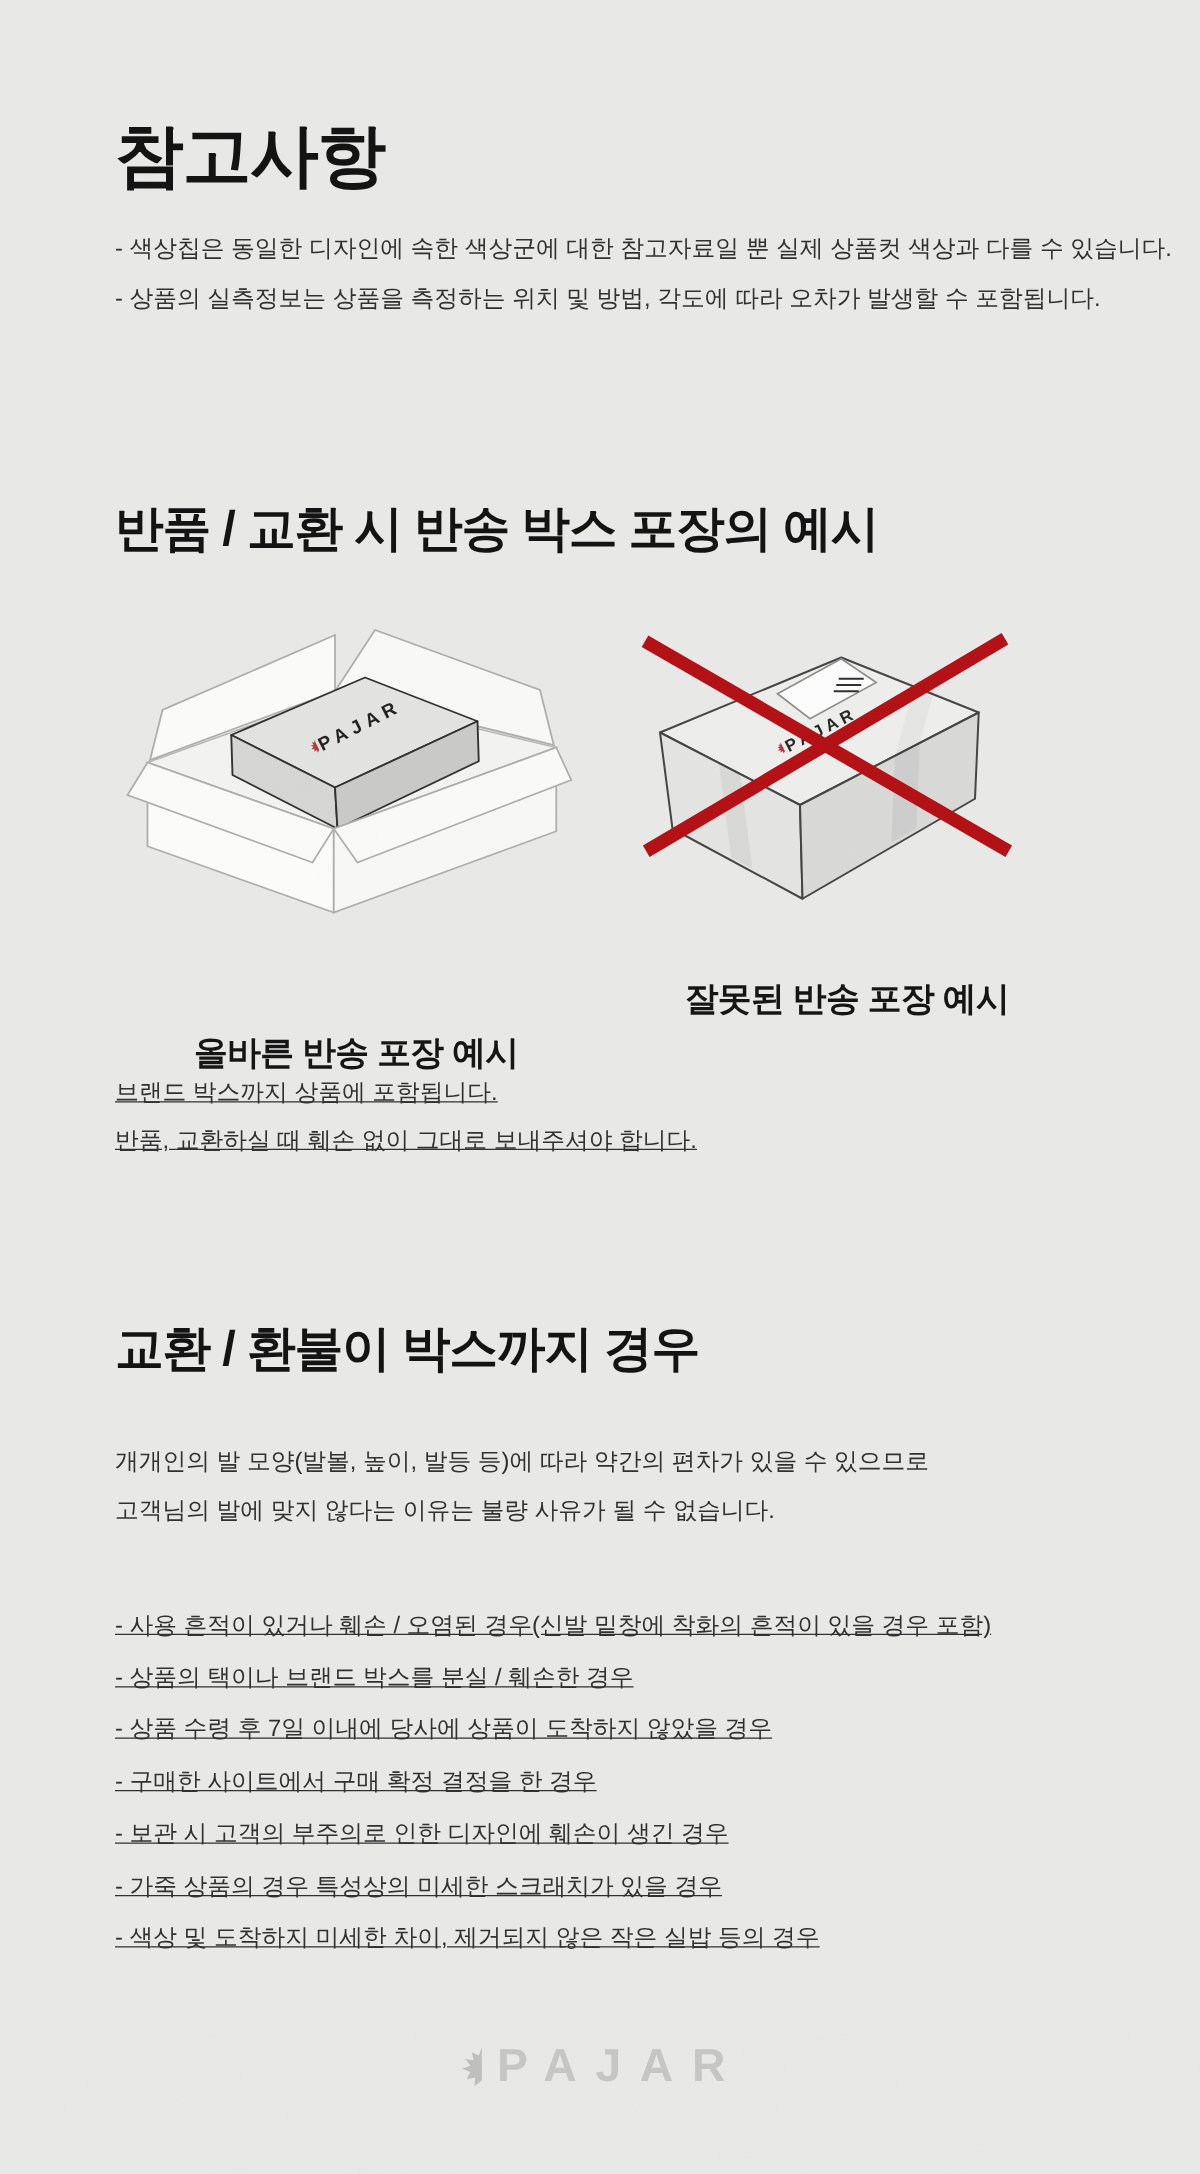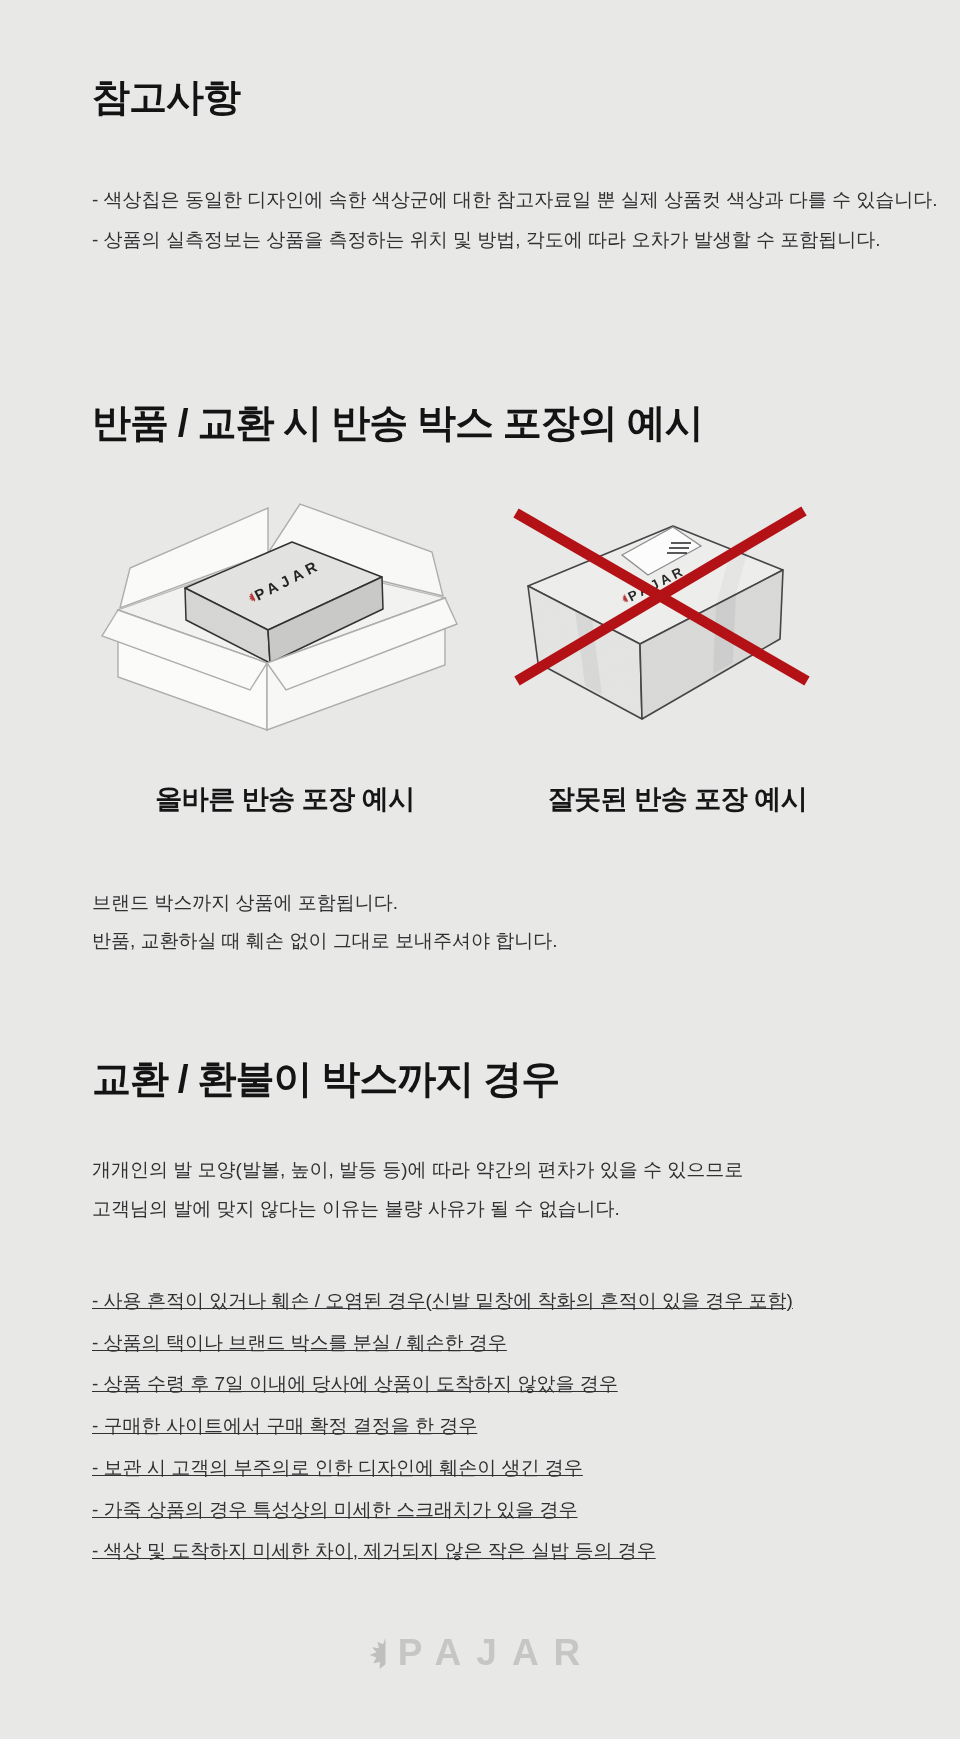--- a/index.html
+++ b/index.html
@@ -6,40 +6,40 @@
   html,body { background:#e9e9e8; }
   #canvas {
     position:relative; width:960px; height:1739px; margin:0 auto;
     background:#e9e9e8; overflow:hidden;
     font-family:"Liberation Sans","DejaVu Sans",sans-serif;
     color:#2a2a2a;
   }
   .noise { position:absolute; inset:0; pointer-events:none; opacity:.45; }
   h1,h2 { position:absolute; left:92px; color:#101010; font-weight:900;
           letter-spacing:-1px; white-space:nowrap; }
-  .h-main  { top:72px;  font-size:38px; }
+  .h-main  { top:88px;  font-size:55px; }
   .h-pack  { top:396px; font-size:39px; }
   .h-noref { top:1052px; font-size:39px; }
   .textblock { position:absolute; left:92px; font-size:19px; color:#2e2e2e;
                white-space:nowrap; }
   .textblock p { white-space:nowrap; }
   .notes-list      { top:180px;  }
   .notes-list p    { line-height:40px; }
-  .pack-notes      { top:884px;  }
+  .pack-notes      { top:856px;text-decoration:underline;  }
   .pack-notes p    { line-height:38px; }
   .noref-intro     { top:1150px; }
   .noref-intro p   { line-height:39px; }
   .noref-list      { top:1280px;text-decoration:underline; }
   .noref-list p    { line-height:41.7px; }
   .fig { position:absolute; top:448px; }
   .fig-left  { left:100px; width:370px; }
   .fig-right { left:490px; width:375px; }
   .caption { position:absolute; top:781px; font-size:27px; font-weight:800;
              color:#121212; text-align:center; letter-spacing:-0.5px; }
-  .caption-left  { left:100px; width:370px; }
+  .caption-left  { left:100px; width:370px;margin-top:43px; }
   .caption-right { left:490px; width:375px; }
   .footer-logo { position:absolute; top:1634px; left:0; width:100%;
                  display:flex; justify-content:center; align-items:center; gap:9px; }
   .footer-logo .brand-text { font-size:37px; font-weight:800; color:#c6c6c5;
                  letter-spacing:15px; text-indent:0; line-height:1; }
   svg text { font-family:"Liberation Sans","DejaVu Sans",sans-serif; }
 </style>
 </head>
 <body>
 

